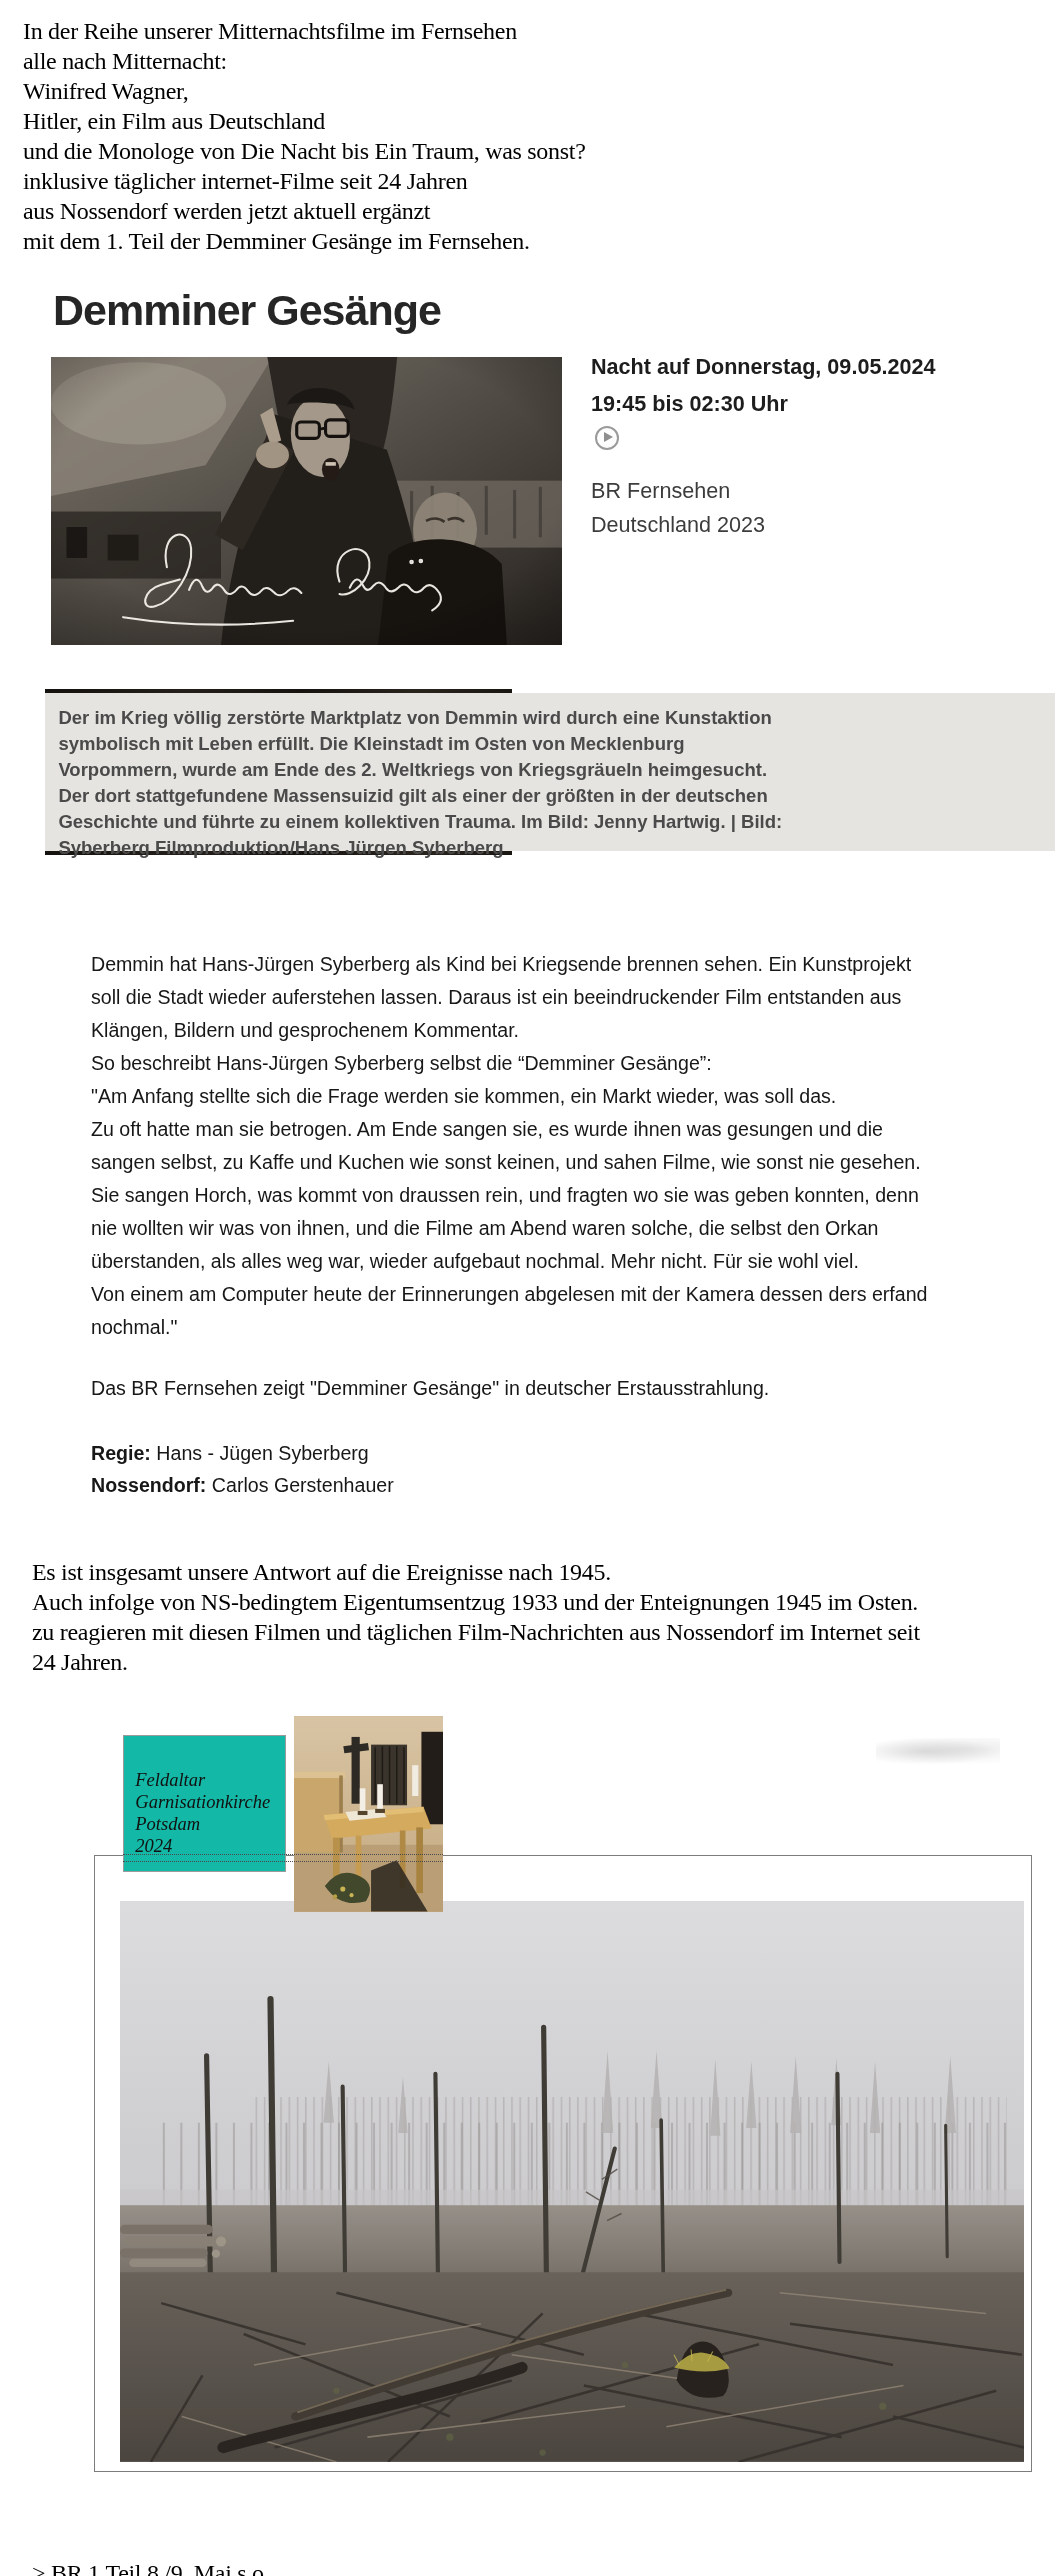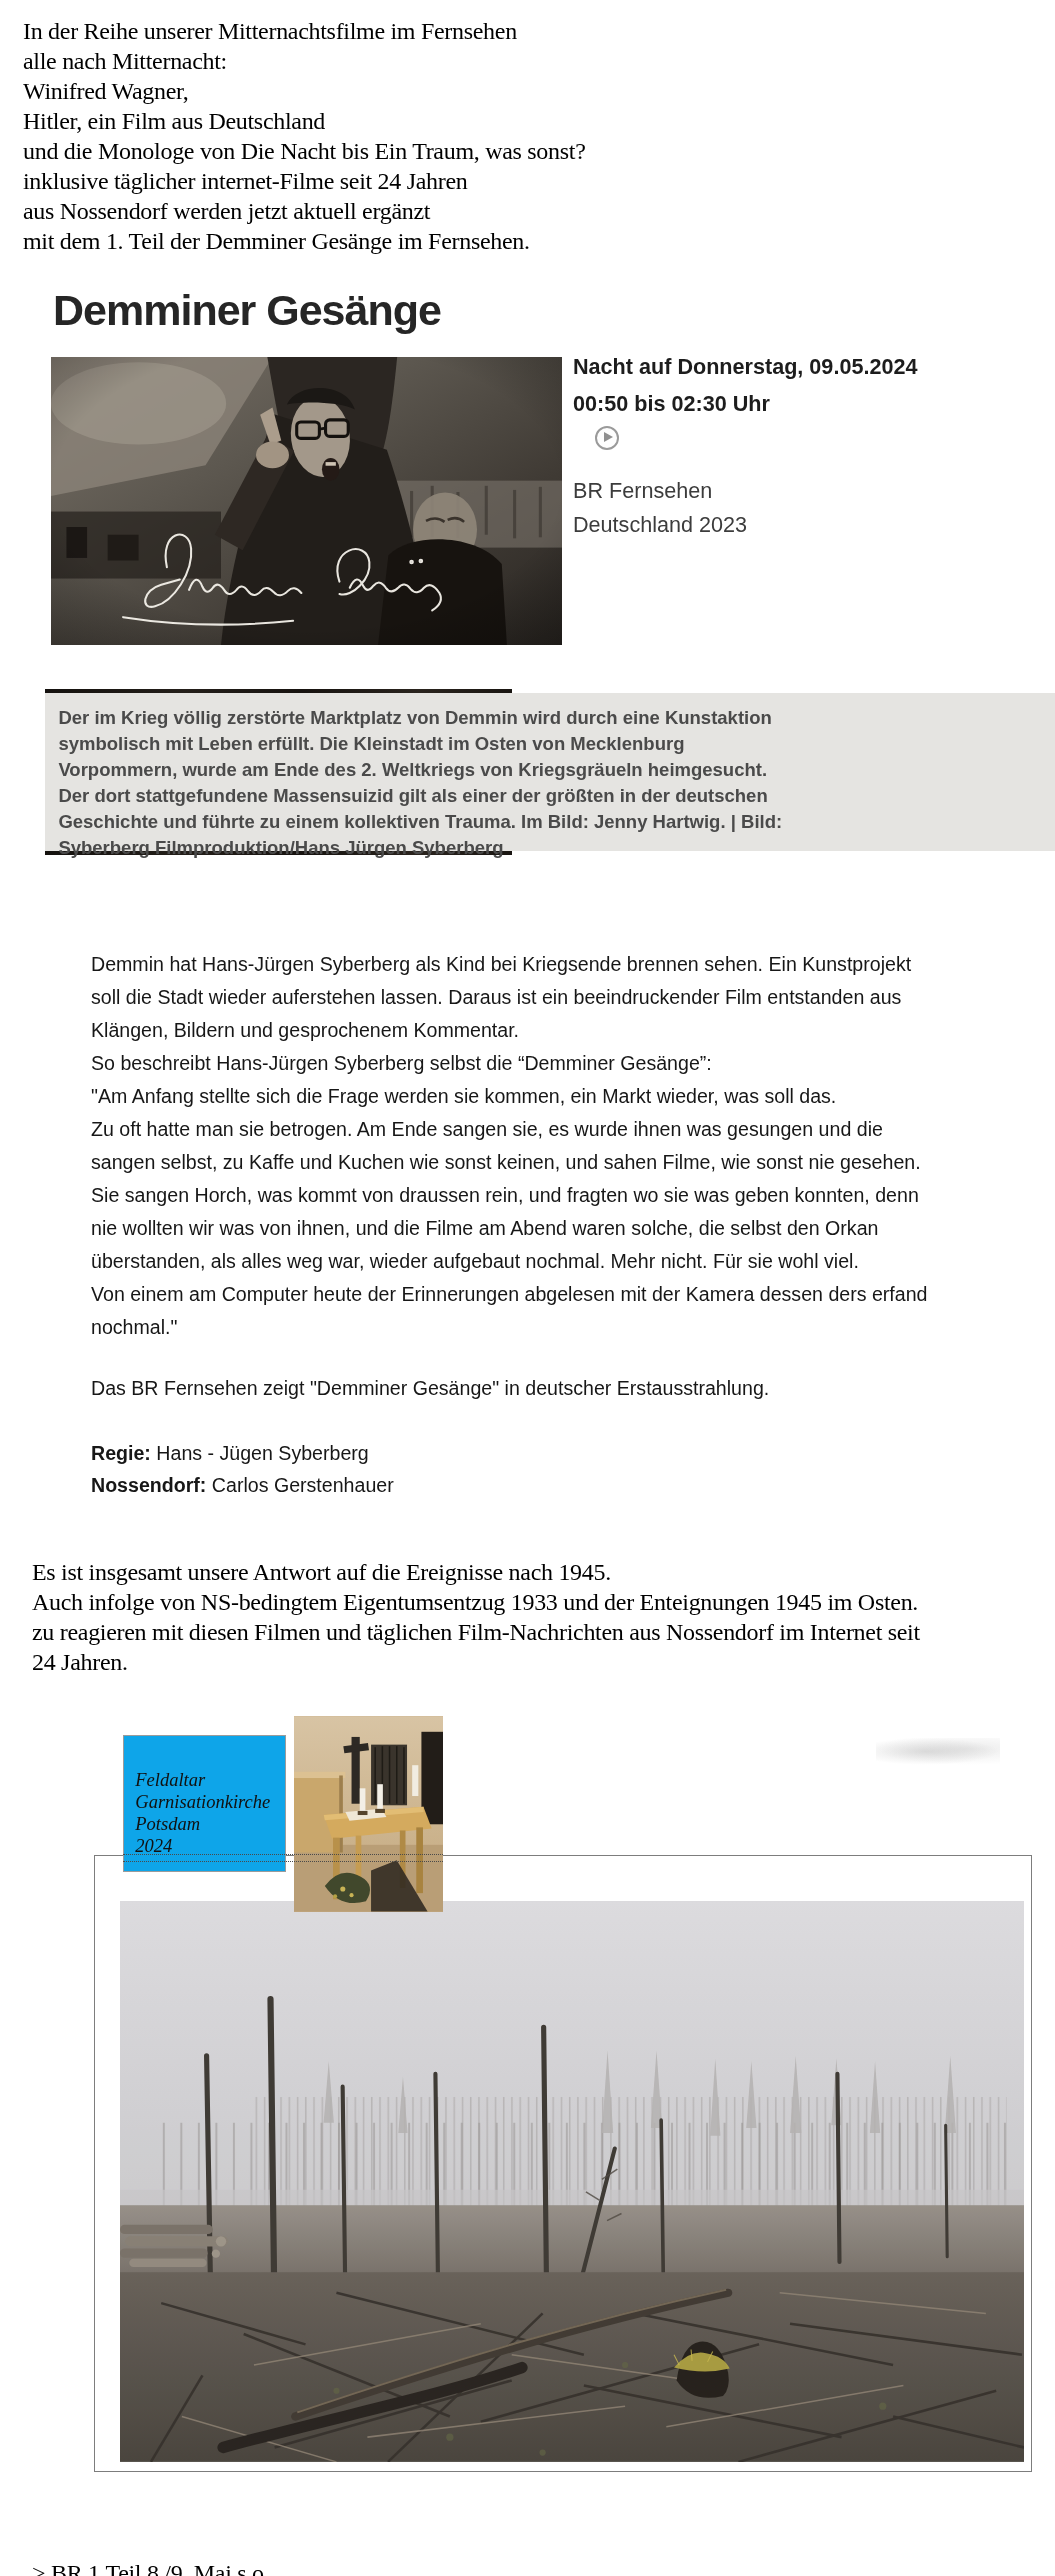--- a/index.html
+++ b/index.html
@@ -5,36 +5,36 @@
   html,body{margin:0;padding:0;background:#fff;}
   .page{position:relative;width:1055px;height:3164px;background:#fff;overflow:hidden;
         font-family:"Liberation Sans",sans-serif;color:#1a1a1a;}
   .abs{position:absolute;}
   .lines{white-space:pre-line;}
   .serif{font-family:"Liberation Serif",serif;color:#000;}
   .intro{left:23px;top:15.5px;font-size:24px;line-height:30px;letter-spacing:-0.3px;width:1010px;}
   .heading{left:53px;top:286px;font-size:43px;letter-spacing:-1px;color:#262626;font-weight:700;}
   .film-still{left:51px;top:357px;width:511px;height:288px;background:#4a443e;overflow:hidden;}
   .film-still svg{display:block;}
-  .info-line{left:573px;font-size:21.6px;color:#1d1d1d;line-height:25px;}
+  .info-line{left:591px;font-size:21.6px;color:#1d1d1d;line-height:25px;}
   .bold{font-weight:700;}
   .info-plain{color:#3c3c3c;}
   .play-btn{left:595px;top:426px;width:24px;height:24px;border:2.6px solid #9a9a9a;border-radius:50%;
             background:#fdfdfd;box-sizing:border-box;cursor:pointer;}
   .play-btn .tri{position:absolute;left:6.7px;top:4.1px;width:0;height:0;
             border-left:9.3px solid #8f8f8f;border-top:5.2px solid transparent;border-bottom:5.2px solid transparent;}
   .strip{left:45px;top:689px;width:467px;height:166px;
          background:linear-gradient(90deg,#14110e 0%,#241f1a 30%,#171310 55%,#2a241e 80%,#191511 100%);}
   .caption-box{left:45px;top:693px;width:1048px;height:158px;background:#e5e4e1;box-sizing:border-box;
                padding:12.4px 10.3px 0 13.4px;font-size:18.5px;line-height:26px;font-weight:700;color:#4a4a4a;}
   .desc{left:91px;top:948px;font-size:19.6px;line-height:33px;color:#171717;width:938px;}
   .das-br{left:91px;top:1372px;font-size:19.6px;line-height:33px;color:#171717;}
   .credit{left:91px;font-size:19.6px;line-height:33px;color:#171717;}
   .commentary{left:32px;top:1557px;font-size:24px;line-height:30px;letter-spacing:-0.3px;width:1010px;}
-  .altar-card{left:123px;top:1735px;width:163px;height:137px;background:#0ea5e9;border:1px solid #9b9b9b;
+  .altar-card{left:123px;top:1735px;width:163px;height:137px;background:#14b8a6;border:1px solid #9b9b9b;
               box-sizing:border-box;padding:33px 0 0 11.3px;font-style:italic;font-size:18.5px;line-height:22px;color:#111;z-index:4;}
   .dotted{left:123px;width:320px;height:0;border-top:1.5px dotted #4a4a4a;z-index:5;}
   .altar-photo{left:294px;top:1716px;width:149px;height:196px;overflow:hidden;z-index:4;background:#cdb692;}
   .big-box{left:94px;top:1855px;width:938px;height:617px;background:#fff;border:1px solid #7d7d7d;box-sizing:border-box;z-index:1;}
   .big-photo{left:120px;top:1901px;width:904px;height:561px;overflow:hidden;z-index:2;background:#d5d4d6;}
   .smudge{left:876px;top:1738px;width:124px;height:27px;z-index:0;
           background:radial-gradient(ellipse at 40% 50%,rgba(90,90,90,.18),rgba(0,0,0,0) 70%),
                      radial-gradient(ellipse at 75% 40%,rgba(120,120,120,.14),rgba(0,0,0,0) 70%);}
   .br-link{left:32px;top:2560px;font-size:24px;letter-spacing:-0.3px;}
 </style>
@@ -106,21 +106,21 @@
         <path d="M560 436 C538 372 612 352 618 398 C622 430 584 468 560 460"></path>
         <path d="M580 448 q14 -30 26 -4 q8 16 20 0 q12 -14 24 4 q10 14 24 0 q12 -14 24 2 q12 14 26 -2 q14 -14 30 10 q10 18 -14 34"></path>
         <circle cx="700" cy="398" r="2.5"></circle>
           <circle cx="718" cy="396" r="2.5"></circle>
         <path d="M140 505 Q300 530 470 512"></path>
       </g>
     </svg>
   </div>
 
   <div class="abs info-line bold" style="top:354px;">Nacht auf Donnerstag, 09.05.2024</div>
-  <div class="abs info-line bold" style="top:391px;">00:50 bis 02:30 Uhr</div>
+  <div class="abs info-line bold" style="top:391px;">19:45 bis 02:30 Uhr</div>
   <div class="abs play-btn" title="00:45 bis 02:30 Uhr">
     <span class="tri"></span>
   </div>
   <div class="abs info-line info-plain" style="top:478px;">BR Fernsehen</div>
   <div class="abs info-line info-plain" style="top:512px;">Deutschland 2023</div>
 
   <div class="abs strip"></div>
 
   <div class="abs caption-box lines">Der im Krieg völlig zerstörte Marktplatz von Demmin wird durch eine Kunstaktion
 symbolisch mit Leben erfüllt. Die Kleinstadt im Osten von Mecklenburg

